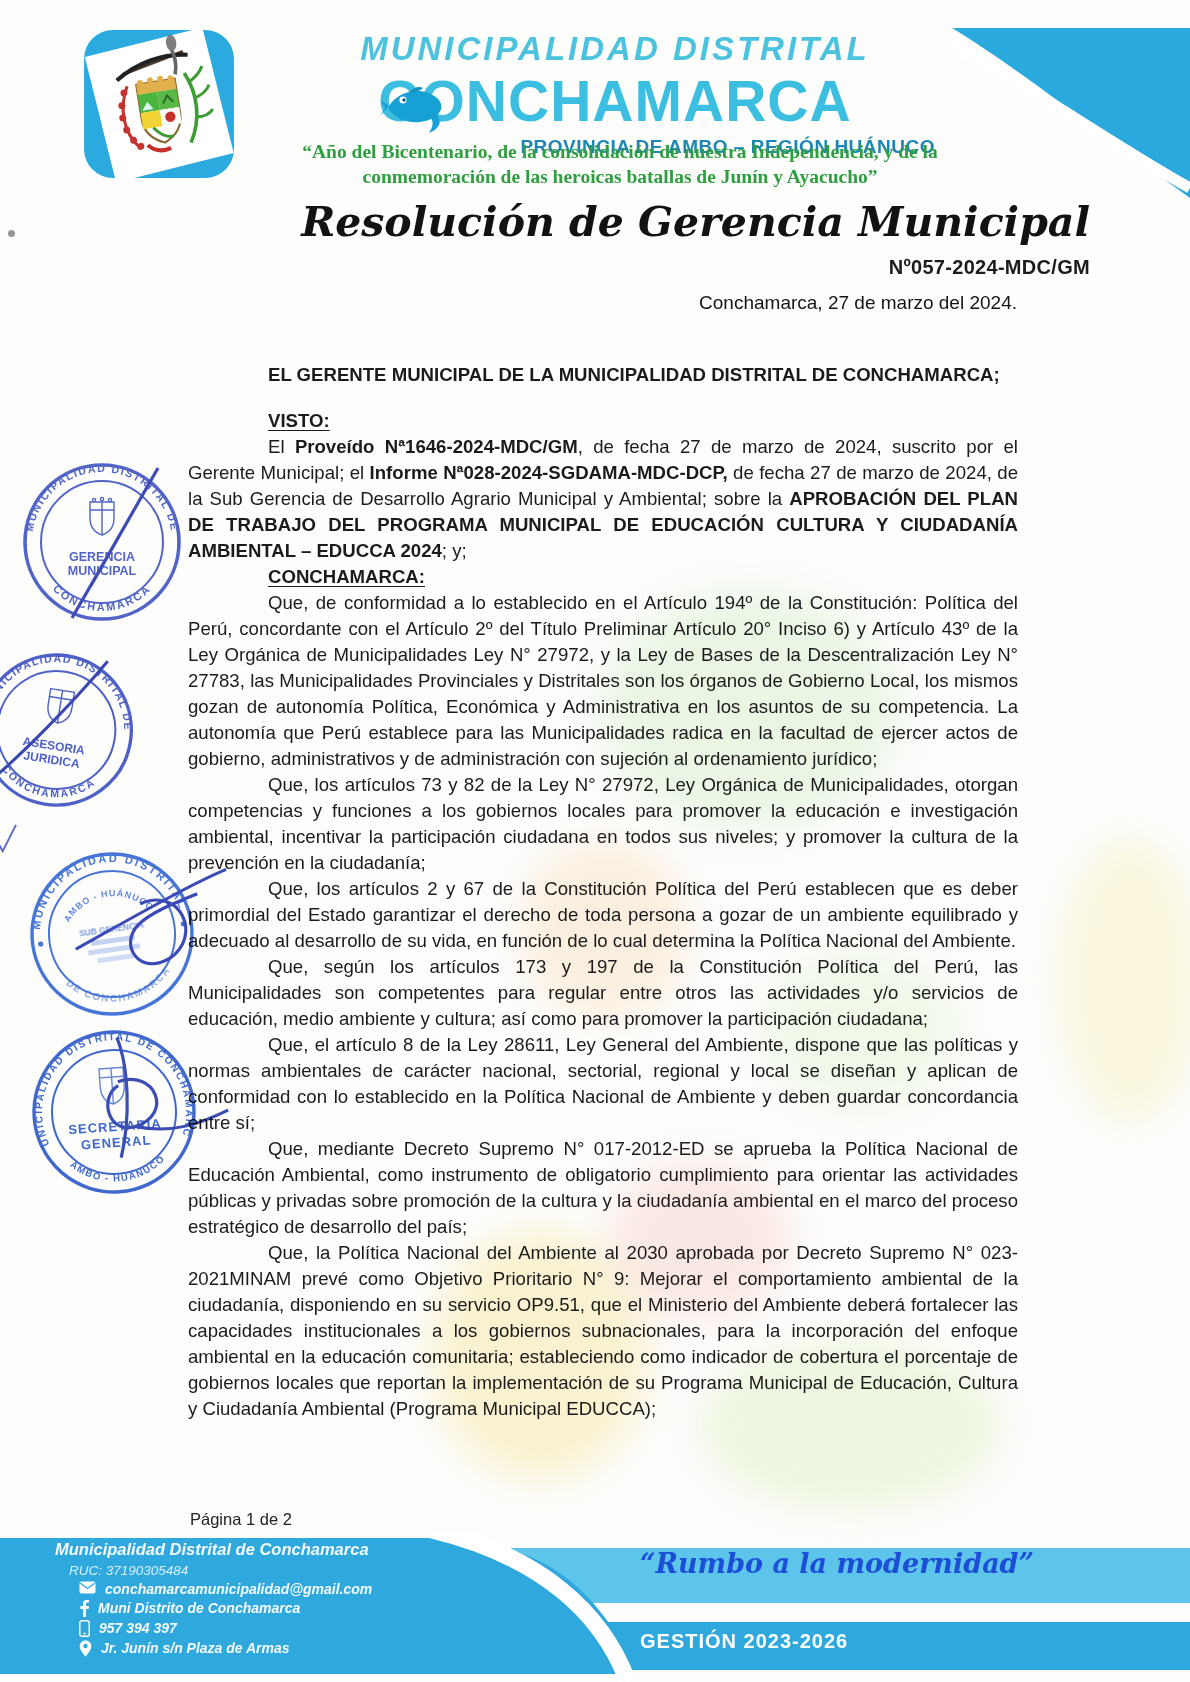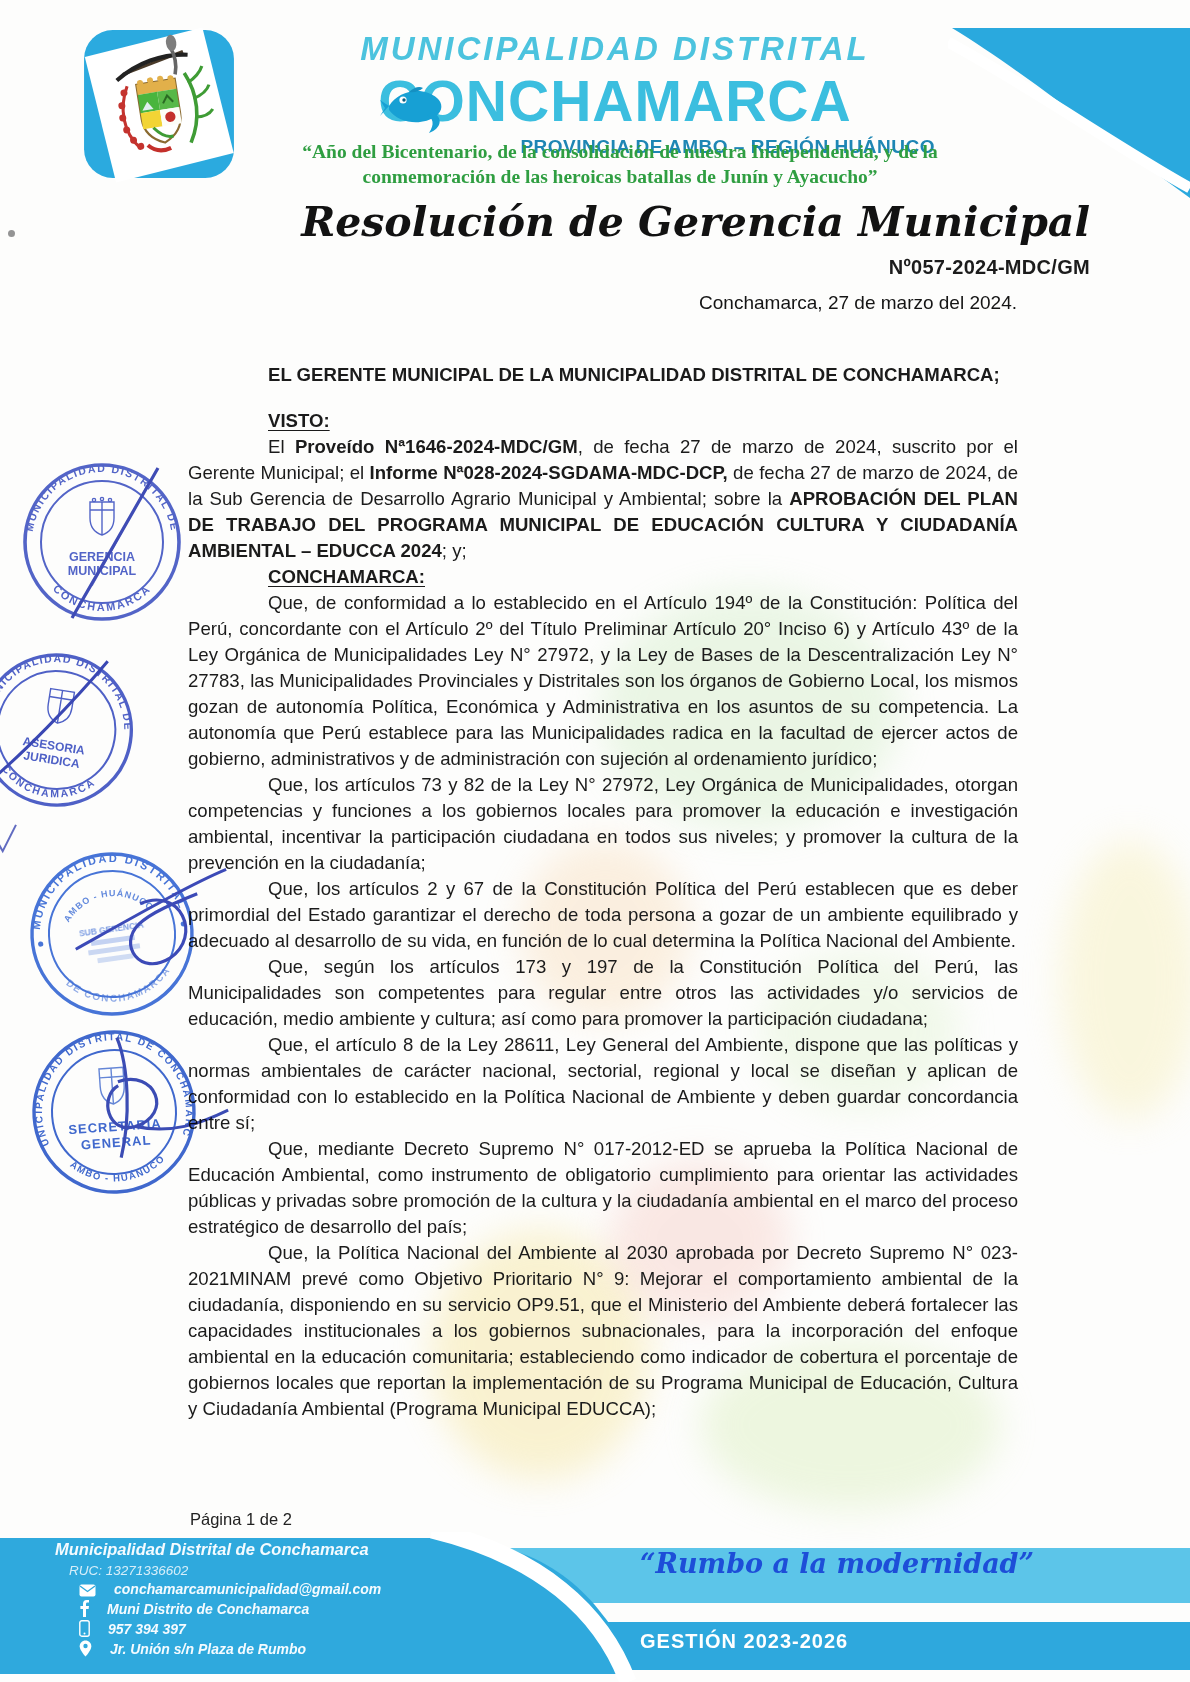--- a/index.html
+++ b/index.html
@@ -37,21 +37,21 @@
   
   .wm{position:absolute;border-radius:50%;filter:blur(18px);z-index:0;}
   
   .stamp{position:absolute;overflow:visible;z-index:2;mix-blend-mode:multiply;}
   .stamp text{font-family:"Liberation Sans",sans-serif;}
   
   #footer-bg{position:absolute;left:0;top:1532px;width:1190px;height:150px;}
   .f-left{position:absolute;left:55px;top:1540px;width:500px;color:#f4fbff;z-index:3;}
   .f-org{font-size:16.5px;font-weight:bold;font-style:italic;}
   .f-ruc{font-size:13.5px;font-style:italic;opacity:.85;margin:4px 0 3px 14px;}
-  .f-row{display:flex;align-items:flex-end;gap:18px;font-size:14px;font-style:italic;font-weight:600;margin:3px 0 0 24px;}
+  .f-row{display:flex;align-items:flex-start;gap:9px;font-size:14px;font-style:italic;font-weight:600;margin:3px 0 0 24px;}
   .f-row svg{flex:0 0 auto;}
   .motto{position:absolute;left:640px;top:1548px;width:520px;text-align:left;z-index:3;
     font-family:"DejaVu Serif",serif;font-style:italic;font-weight:bold;font-size:27px;color:#1d4ed8;}
   .gestion{position:absolute;left:640px;top:1630px;width:520px;z-index:3;
     font-size:20px;font-weight:bold;letter-spacing:1px;color:#ffffff;}
 </style>
 </head>
 <body>
 
 <div id="page">
@@ -237,21 +237,21 @@
 
   <svg id="footer-bg" viewBox="0 0 1190 150">
     <path d="M505,16 L1190,16 L1190,71 L570,71 C552,50 530,29 505,16 Z" fill="#5CC5E9"></path>
     <path d="M598,90 L1190,90 L1190,138 L622,138 C610,122 602,106 598,90 Z" fill="#2EA8DD"></path>
     <path d="M0,6 L440,6 C520,10 562,36 594,72 C622,106 630,122 626,142 L0,142 Z" fill="#2FA9DD"></path>
     <path d="M432,-2 C540,24 602,80 628,150" stroke="#ffffff" stroke-width="17" fill="none"></path>
   </svg>
 
   <div class="f-left">
     <div class="f-org">Municipalidad Distrital de Conchamarca</div>
-    <div class="f-ruc">RUC: 13271336602</div>
+    <div class="f-ruc">RUC: 37190305484</div>
     <div class="f-row">
       <svg width="17" height="13" viewBox="0 0 17 13">
           <rect x="0.5" y="0.5" width="16" height="12" rx="2" fill="#fff"></rect>
           <path d="M1,2 L8.5,7.5 L16,2" stroke="#2FA9DD" stroke-width="1.4" fill="none"></path>
         </svg>
       <span>conchamarcamunicipalidad@gmail.com</span>
     </div>
     <div class="f-row">
       <svg width="10" height="17" viewBox="0 0 10 17">
           <path d="M7,17 V9 h2.6 l0.4,-3 H7 V4.2 C7,3.2 7.4,2.6 8.6,2.6 H10 V0.1 C9.6,0.05 8.6,0 7.6,0 C5.3,0 4,1.4 4,3.9 V6 H1.4 v3 H4 v8 Z" fill="#fff"></path>
@@ -263,20 +263,20 @@
           <rect x="0.8" y="0.8" width="9.4" height="15.4" rx="2" fill="none" stroke="#fff" stroke-width="1.4"></rect>
           <circle cx="5.5" cy="13.6" r="1" fill="#fff"></circle>
         </svg>
       <span>957 394 397</span>
     </div>
     <div class="f-row">
       <svg width="13" height="17" viewBox="0 0 13 17">
           <path d="M6.5,0.5 C3.2,0.5 0.7,3 0.7,6.2 C0.7,10.4 6.5,16.5 6.5,16.5 C6.5,16.5 12.3,10.4 12.3,6.2 C12.3,3 9.8,0.5 6.5,0.5 Z" fill="#fff"></path>
           <circle cx="6.5" cy="6" r="2.2" fill="#2FA9DD"></circle>
         </svg>
-      <span>Jr. Unión s/n Plaza de Rumbo</span>
+      <span>Jr. Junín s/n Plaza de Armas</span>
     </div>
   </div>
 
   <div class="motto">“Rumbo a la modernidad”</div>
   <div class="gestion">GESTIÓN 2023-2026</div>
 
 </div>
 
 </body></html>

